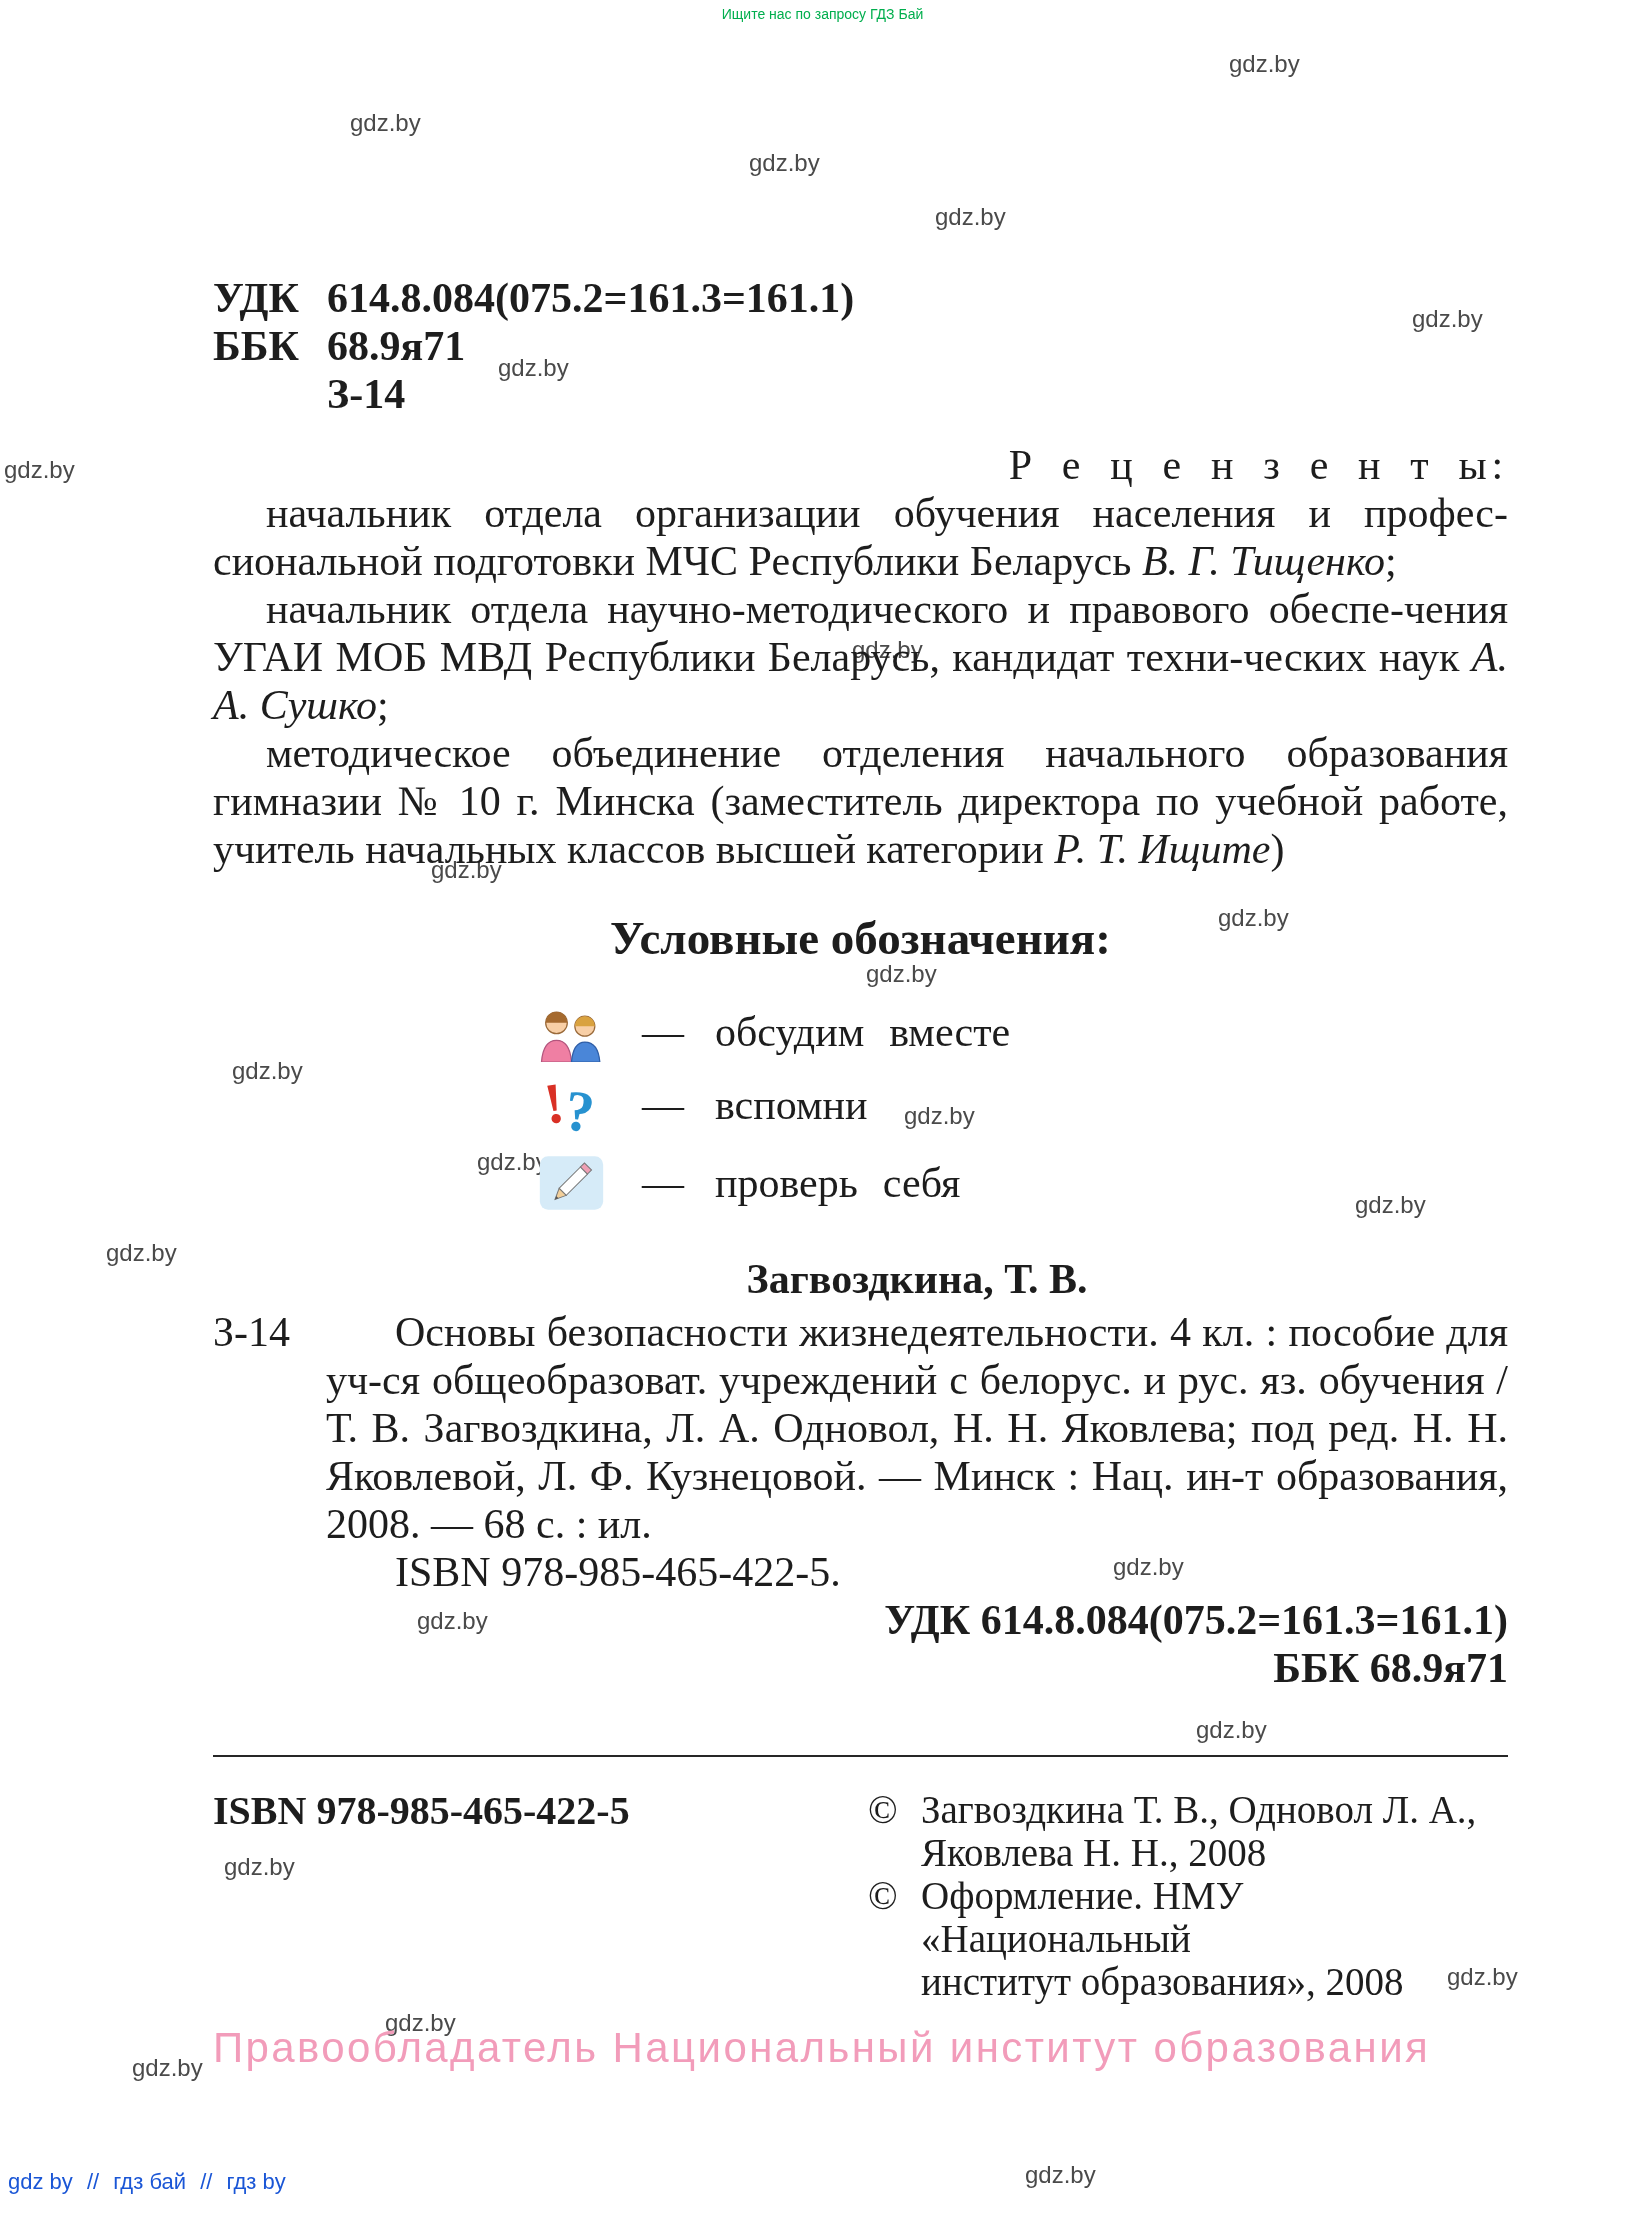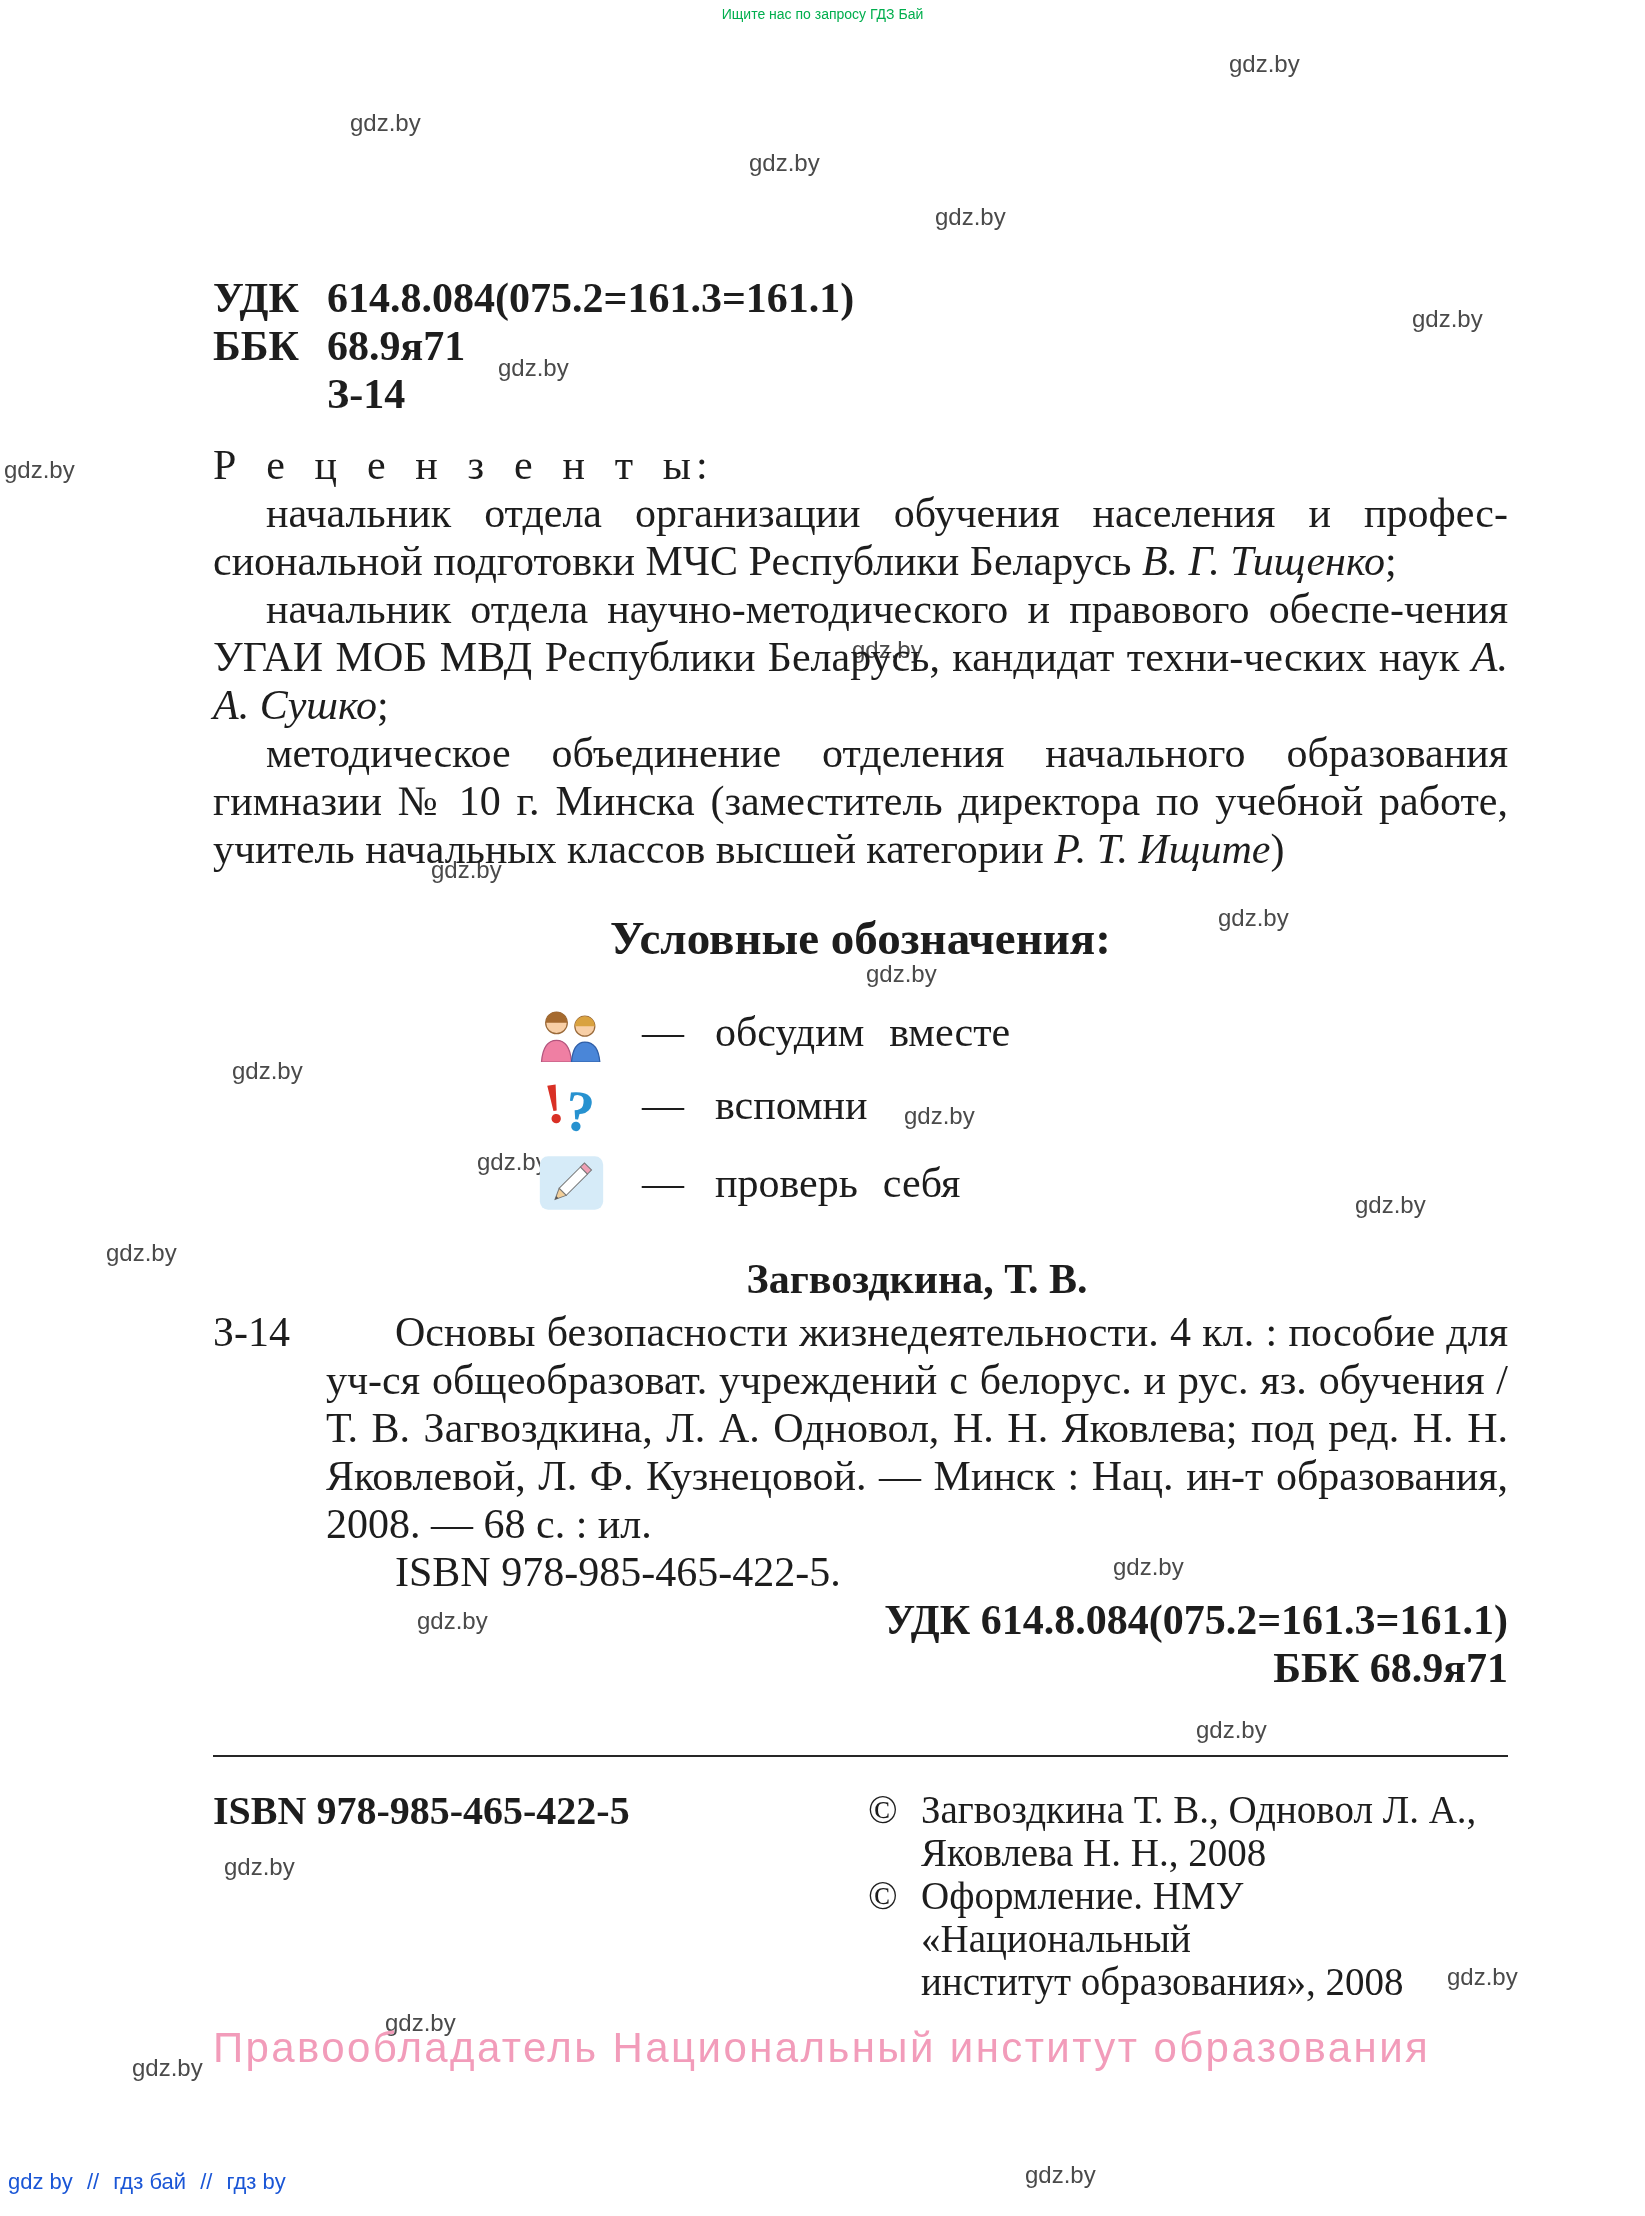--- a/index.html
+++ b/index.html
@@ -16,21 +16,21 @@
     position:absolute; font-family:"Liberation Sans", sans-serif;
     font-size:24px; color:#4a4a4a; white-space:nowrap;
   }
   .content {
     position:absolute; left:213px; top:230px; width:1295px;
     font-size:42px; line-height:48px;margin-top:44px;
   }
   .udk-row { display:flex; font-weight:bold; }
   .udk-row .lbl { width:114px; flex:0 0 114px; }
   .z-row { margin-left:114px; font-weight:bold; }
-  .reviewers-heading { text-align:left; margin-top:22.6px; letter-spacing:4.8px; word-spacing:9.7px; }
+  .reviewers-heading { text-align:right; margin-top:22.6px; letter-spacing:4.8px; word-spacing:9.7px; }
   .review-para { text-align:justify; text-indent:53px; }
   .review-para .name { font-style:italic; }
   .legend-title { font-weight:bold; text-align:center; font-size:47px; line-height:53px; margin-top:39px; }
   .legend-row { display:flex; align-items:center; margin-left:322px; }
   .legend-row.r1 { margin-top:37px; }
   .legend-row.r2 { margin-top:11.3px; }
   .legend-row.r3 { margin-top:16px; }
   .legend-icon { width:73px; display:flex; justify-content:center; align-items:center; }
   .legend-dash { margin-left:34px; }
   .legend-label { margin-left:31px; word-spacing:14.5px; }

